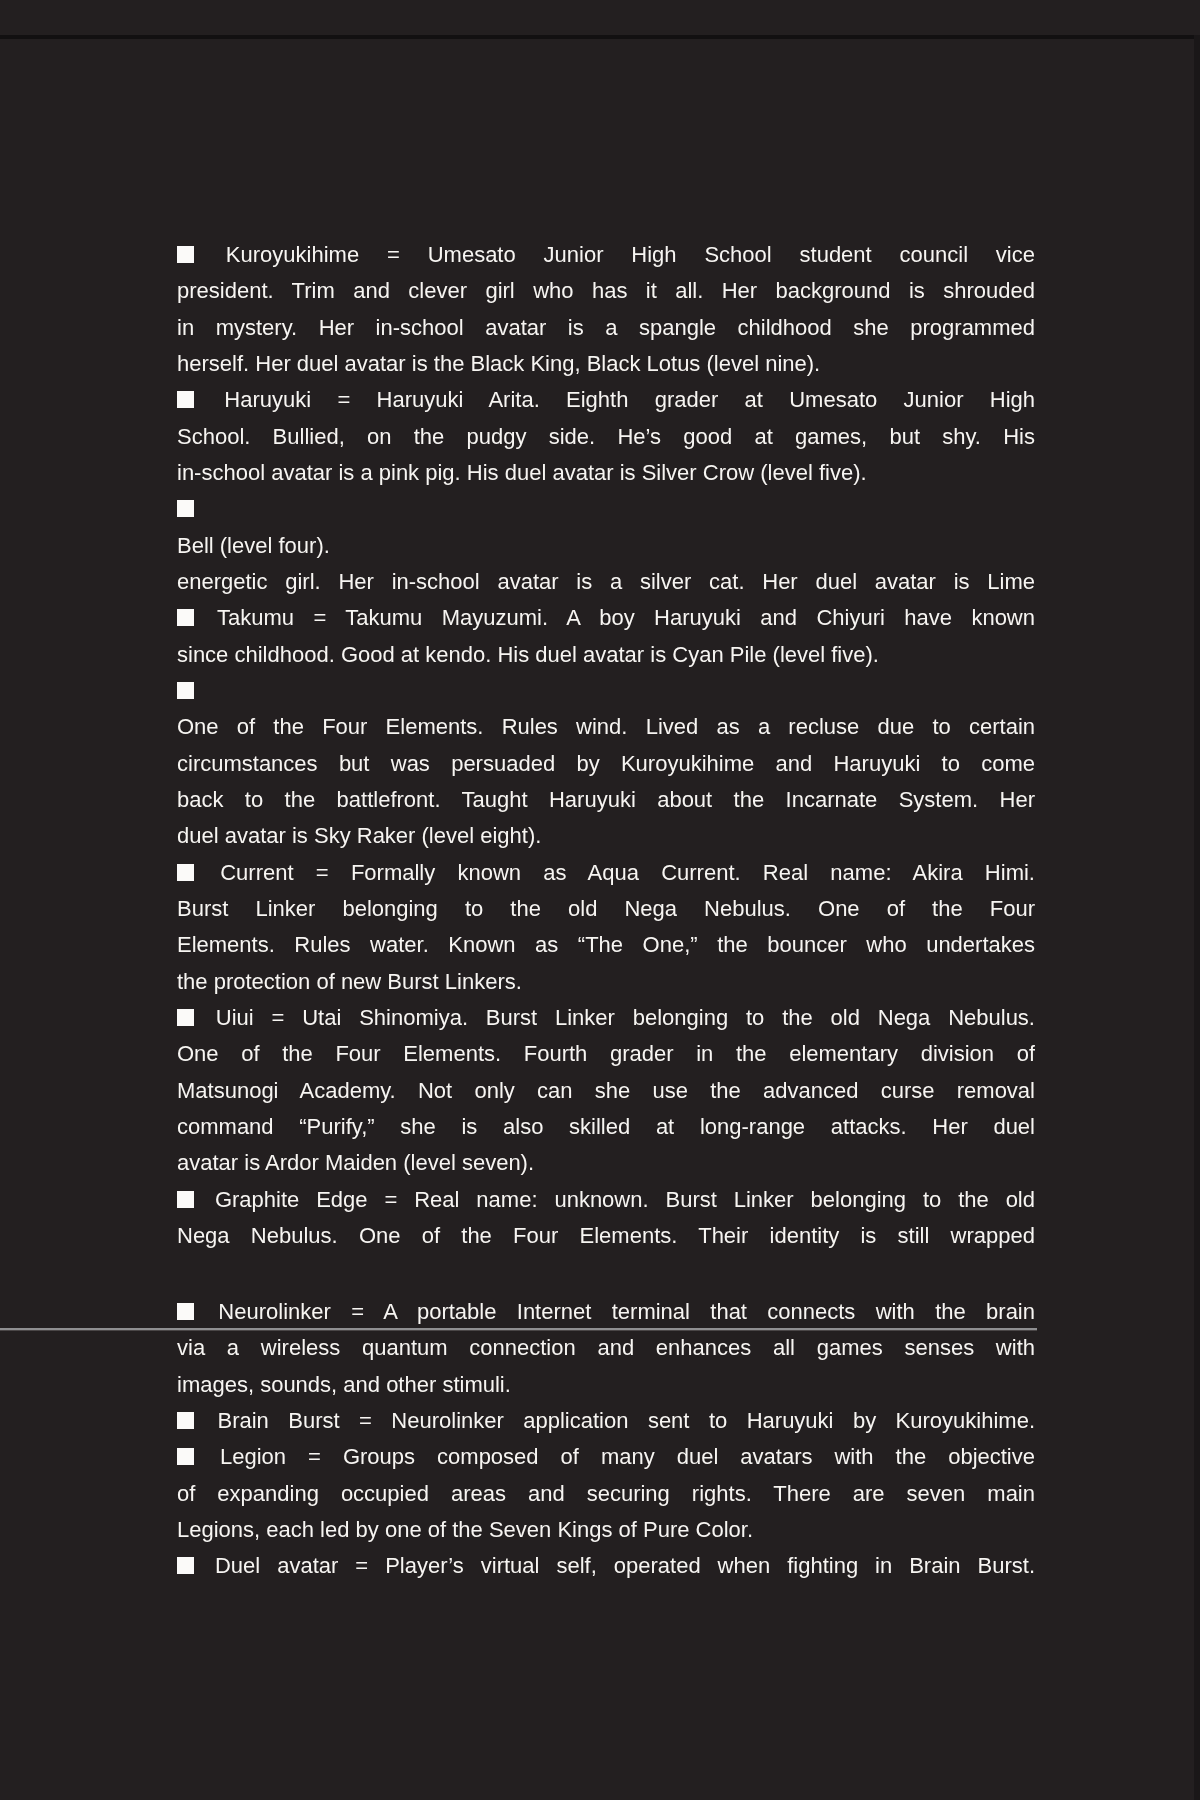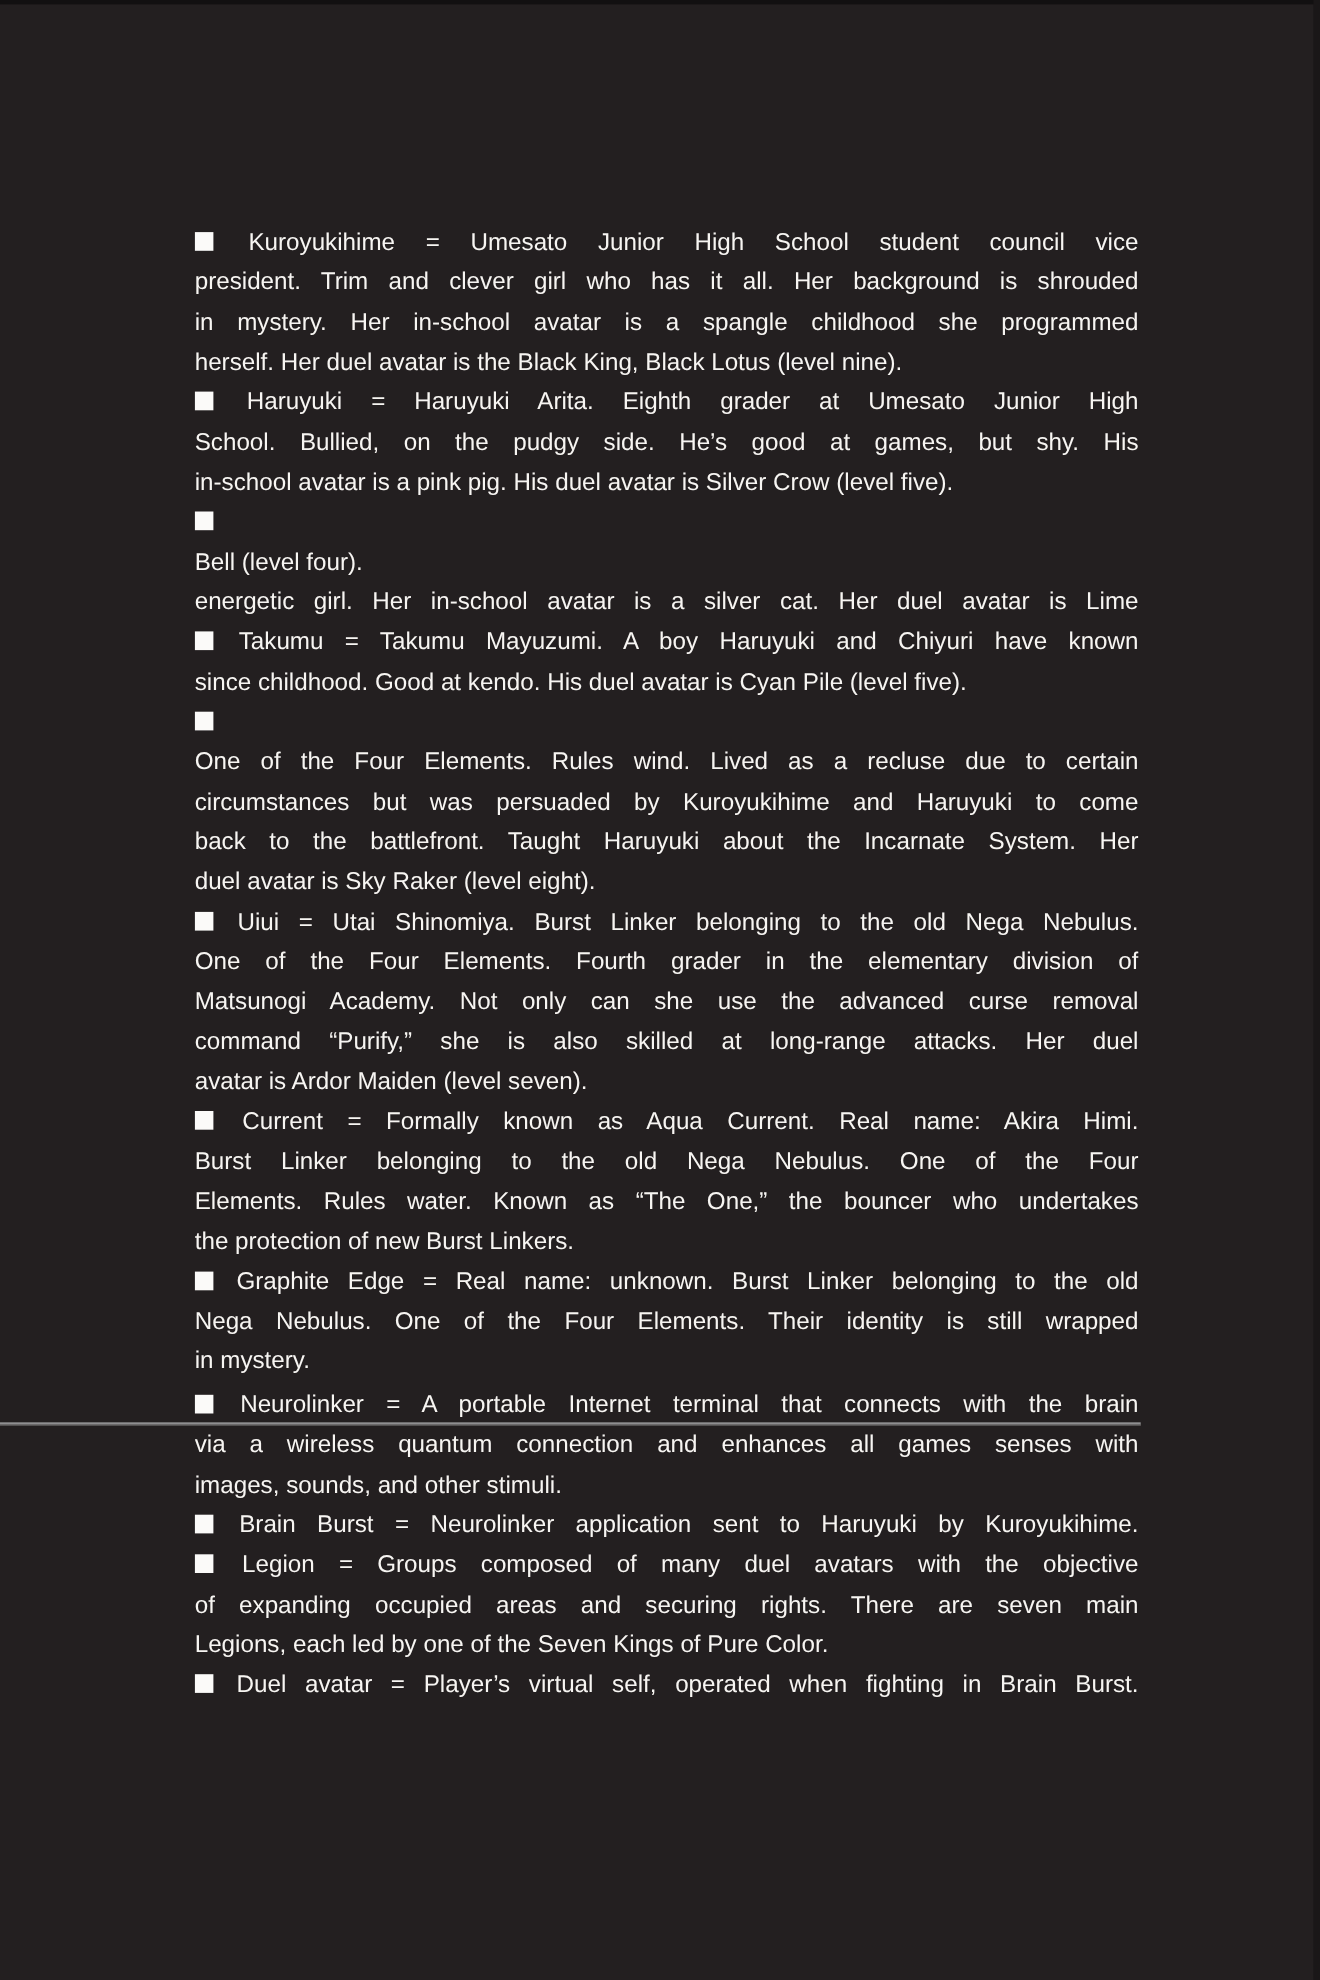--- a/index.html
+++ b/index.html
@@ -10,20 +10,21 @@
     width: 1200px;
     height: 1800px;
     position: relative;
     overflow: hidden;
     background: #231f20;
     font-family: "Liberation Sans", "DejaVu Sans", sans-serif;
   }
   .page {
     position: absolute;
     inset: 0;
+    margin-top: 35px;
   }
   .edge-top {
     position: absolute;
     top: 0; left: 0; right: 0;
     height: 4px;
     background: #121011;
   }
   .edge-right {
     position: absolute;
     top: 0; right: 0; bottom: 0;
@@ -104,36 +105,35 @@
         <div class="line last"><span>since childhood. Good at kendo. His duel avatar is Cyan Pile (level five).</span></div>
       </div>
       <div class="entry">
         <div class="line"><span class="bullet"></span> </div>
         <div class="line"><span>One of the Four Elements. Rules wind. Lived as a recluse due to certain</span></div>
         <div class="line"><span>circumstances but was persuaded by Kuroyukihime and Haruyuki to come</span></div>
         <div class="line"><span>back to the battlefront. Taught Haruyuki about the Incarnate System. Her</span></div>
         <div class="line last"><span>duel avatar is Sky Raker (level eight).</span></div>
       </div>
       <div class="entry">
+        <div class="line"><span class="bullet"></span> <span>Current = Formally known as Aqua Current. Real name: Akira Himi.</span></div>
+        <div class="line"><span>Burst Linker belonging to the old Nega Nebulus. One of the Four</span></div>
+        <div class="line"><span>Elements. Rules water. Known as “The One,” the bouncer who undertakes</span></div>
+        <div class="line last"><span>the protection of new Burst Linkers.</span></div>
+      </div>
+      <div class="entry">
         <div class="line"><span class="bullet"></span> <span>Uiui = Utai Shinomiya. Burst Linker belonging to the old Nega Nebulus.</span></div>
         <div class="line"><span>One of the Four Elements. Fourth grader in the elementary division of</span></div>
         <div class="line"><span>Matsunogi Academy. Not only can she use the advanced curse removal</span></div>
         <div class="line"><span>command “Purify,” she is also skilled at long-range attacks. Her duel</span></div>
         <div class="line last"><span>avatar is Ardor Maiden (level seven).</span></div>
       </div>
       <div class="entry">
-        <div class="line"><span class="bullet"></span> <span>Current = Formally known as Aqua Current. Real name: Akira Himi.</span></div>
-        <div class="line"><span>Burst Linker belonging to the old Nega Nebulus. One of the Four</span></div>
-        <div class="line"><span>Elements. Rules water. Known as “The One,” the bouncer who undertakes</span></div>
-        <div class="line last"><span>the protection of new Burst Linkers.</span></div>
-      </div>
-      <div class="entry">
         <div class="line"><span class="bullet"></span> <span>Graphite Edge = Real name: unknown. Burst Linker belonging to the old</span></div>
         <div class="line"><span>Nega Nebulus. One of the Four Elements. Their identity is still wrapped</span></div>
-        <div class="line last"><span>in mystery.</span></div>
       </div>
     </div>
 
   <div class="divider"></div>
 
   <div class="column sec-terms">
       <div class="entry">
         <div class="line"><span class="bullet"></span> <span>Neurolinker = A portable Internet terminal that connects with the brain</span></div>
         <div class="line"><span>via a wireless quantum connection and enhances all games senses with</span></div>
         <div class="line last"><span>images, sounds, and other stimuli.</span></div>

